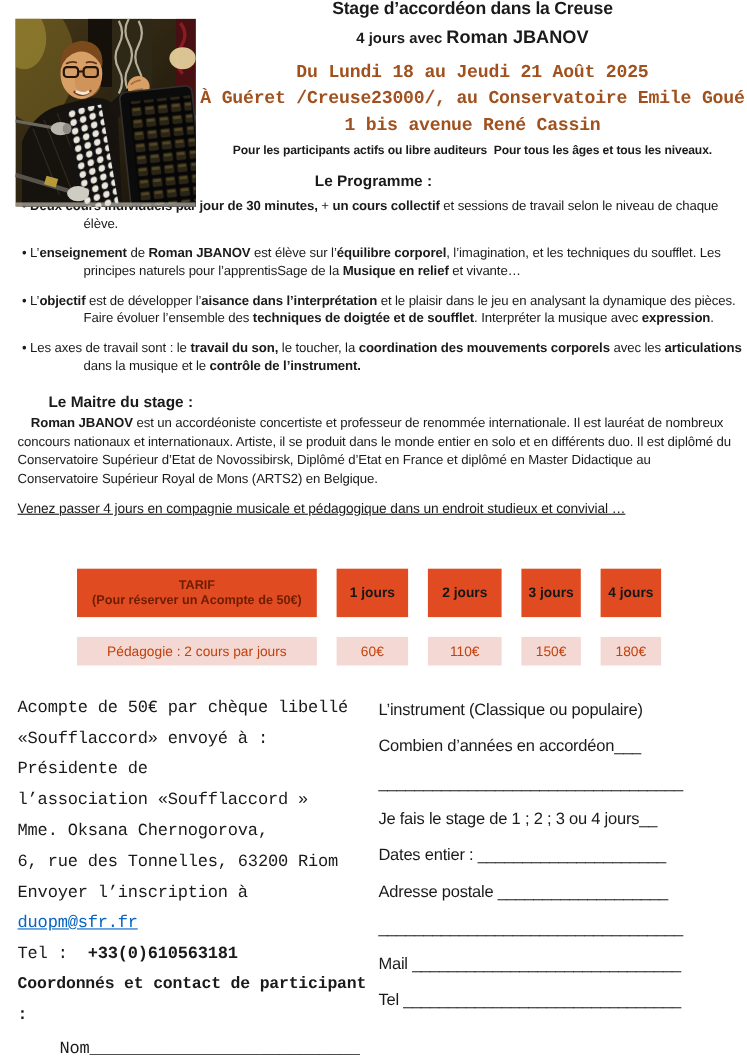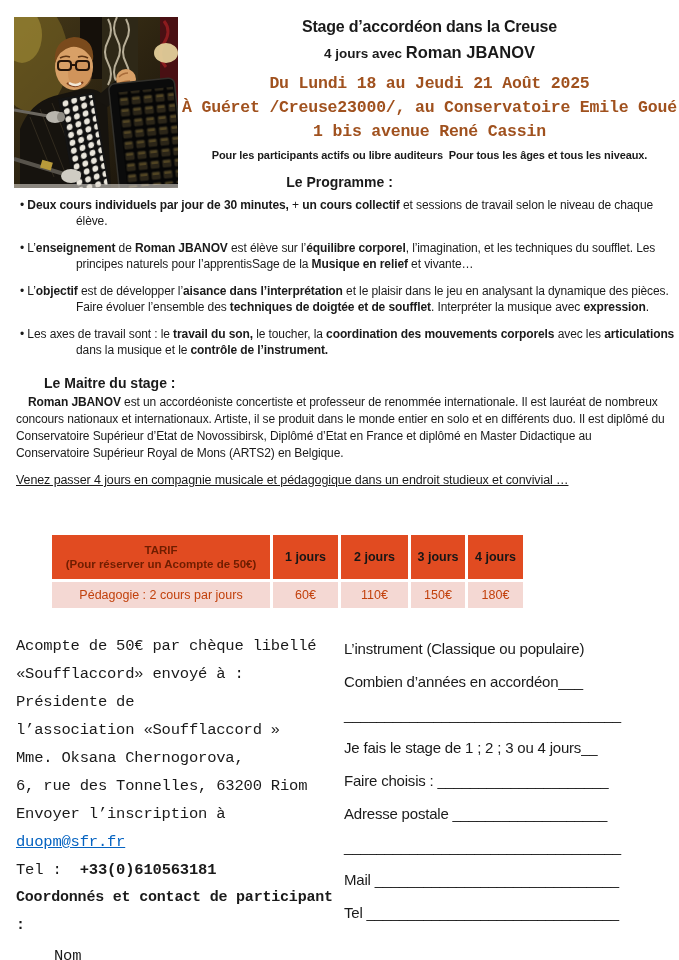--- a/index.html
+++ b/index.html
@@ -11,38 +11,38 @@
     --text:#1A1A1A;
   }
   *{box-sizing:border-box;}
   body{margin:0;background:#ffffff;}
   .page{
     position:relative;width:679px;height:960px;background:#fff;overflow:hidden;
     font-family:"Liberation Sans",sans-serif;color:var(--text,#1a1a1a);
   }
   .photo{position:absolute;left:14px;top:17px;width:164px;height:171px;}
   
-  .header{margin-left:180px;padding-top:18px;text-align:center;}
+  .header{margin-left:180px;text-align:center;}
   .title1{font-size:16px;font-weight:700;letter-spacing:-0.2px;}
   .title2{margin-top:7px;font-size:13.5px;font-weight:700;}
   .title2 .name{font-size:16.5px;}
   .brown-block{margin-top:10px;color:var(--accent,#A0511E);font-weight:700;
     font-size:16.5px;line-height:24px;letter-spacing:-0.2px;font-family:Liberation Mono, monospace;}
   .audience{margin-top:5px;font-size:11px;font-weight:700;white-space:nowrap;letter-spacing:-0.1px;}
   
   .prog-heading{margin-top:12px;text-align:center;font-weight:700;font-size:14px;line-height:18px;}
   ul.bullets{list-style:none;margin:6px 4px 16px 12px;padding:0;font-size:12px;line-height:16px;letter-spacing:-0.1px;}
   ul.bullets li{margin-bottom:11px;padding-left:64px;text-indent:-56px;}
   ul.bullets li::before{content:"•\00a0";}
   
   .maitre-heading{margin:8px 0 0 44px;font-weight:700;font-size:14px;line-height:18px;}
   .maitre-par{margin:2px 14px 0 16px;font-size:12px;line-height:17px;text-indent:12px;letter-spacing:-0.1px;}
   .invitation{margin:10px 16px 0 16px;font-size:12.5px;line-height:17px;text-decoration:underline;letter-spacing:-0.1px;}
   
-  .tarif{display:grid;grid-template-columns:218px 65px 67px 54px 55px;gap:3px;margin:46px 0 0 52px;}
+  .tarif{display:grid;grid-template-columns:218px 65px 67px 54px 55px;gap:18px;margin:46px 0 0 70px;}
   .tarif .hcell{background:var(--table_header_bg,#E14B21);height:44px;display:flex;flex-direction:column;
     align-items:center;justify-content:center;text-align:center;}
   .tarif .hcell.main{color:var(--table_header_text,#6F1D00);font-weight:700;font-size:11.5px;line-height:14px;}
   .tarif .hcell.day{color:#161616;font-weight:700;font-size:12.5px;}
   .tarif .dcell{background:var(--table_row_bg,#F4D8D3);height:26px;display:flex;align-items:center;
     justify-content:center;font-size:12.5px;color:#c2410c;}
   
   .columns{display:flex;margin:24px 0 0 16px;}
   .col-left{width:322px;font-family:Liberation Mono, monospace;}
   .col-right{width:320px;margin-left:6px;}
@@ -191,21 +191,21 @@
       <div class="pline"><span>Tel : &nbsp;</span><span class="b">+33(0)610563181</span></div>
       <div class="contact-heading"><span class="b">Coordonnés et contact de participant</span><span> :</span></div>
       <div class="form-line-l">Nom___________________________</div>
       <div class="form-line-l">Prénom________________________</div>
     </div>
     <div class="col-right">
       <div class="form-line-r">L’instrument (Classique ou populaire)</div>
       <div class="form-line-r">Combien d’années en accordéon___</div>
       <div class="form-line-r">__________________________________</div>
       <div class="form-line-r">Je fais le stage de 1 ; 2 ; 3 ou 4 jours__</div>
-      <div class="form-line-r">Faire choisis : _____________________</div>
+      <div class="form-line-r">Dates entier : _____________________</div>
       <div class="form-line-r">Adresse postale ___________________</div>
       <div class="form-line-r">__________________________________</div>
       <div class="form-line-r">Mail ______________________________</div>
       <div class="form-line-r">Tel _______________________________</div>
     </div>
   </div>
 
 </div>
 
 </body></html>

